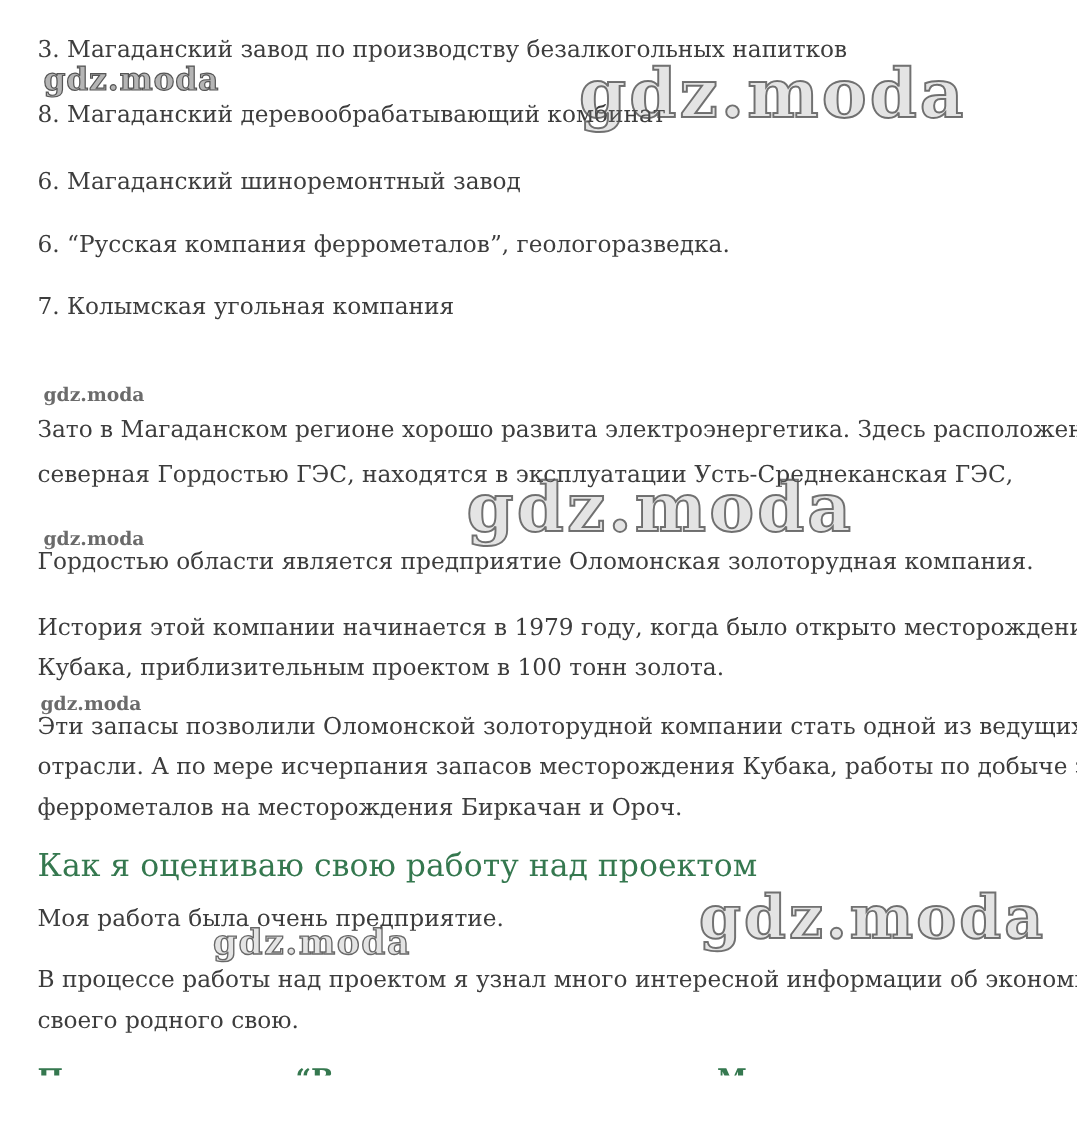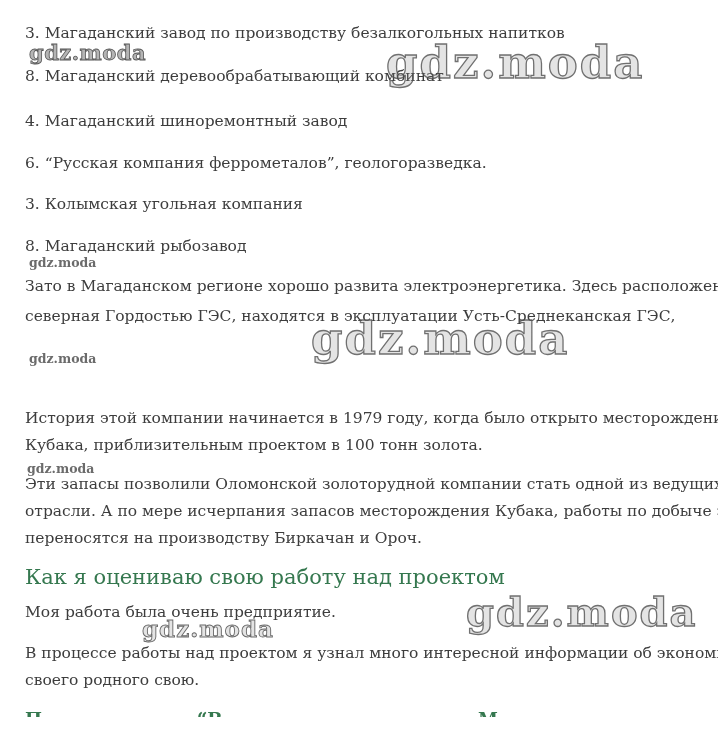--- a/index.html
+++ b/index.html
@@ -77,35 +77,35 @@
   .frag-2 { left: 172px; }
   .frag-3 { left: 453px; }
 </style>
 </head>
 <body>
 
 <div class="page">
 
   <div class="line" style="top:23px">3. Магаданский завод по производству безалкогольных напитков</div>
   <div class="line" style="top:66px">8. Магаданский деревообрабатывающий комбинат</div>
-  <div class="line" style="top:111px">4. Магаданский шиноремонтный завод</div>
+  <div class="line" style="top:111px">6. Магаданский шиноремонтный завод</div>
   <div class="line" style="top:153px">6. “Русская компания феррометалов”, геологоразведка.</div>
-  <div class="line" style="top:194px">3. Колымская угольная компания</div>
-  <div class="line" style="top:236px">8. Магаданский рыбозавод</div>
+  <div class="line" style="top:194px">7. Колымская угольная компания</div>
 
   <div class="line" style="top:276px">Зато в Магаданском регионе хорошо развита электроэнергетика. Здесь расположена самая</div>
   <div class="line" style="top:306px">северная Гордостью ГЭС, находятся в эксплуатации Усть-Среднеканская ГЭС,</div>
 
+  <div class="line" style="top:364px">Гордостью области является предприятие Оломонская золоторудная компания.</div>
 
   <div class="line" style="top:408px">История этой компании начинается в 1979 году, когда было открыто месторождение</div>
   <div class="line" style="top:435px">Кубака, приблизительным проектом в 100 тонн золота.</div>
 
   <div class="line" style="top:474px">Эти запасы позволили Оломонской золоторудной компании стать одной из ведущих в</div>
   <div class="line" style="top:501px">отрасли. А по мере исчерпания запасов месторождения Кубака, работы по добыче золота</div>
-  <div class="line" style="top:528px">переносятся на производству Биркачан и Ороч.</div>
+  <div class="line" style="top:528px">феррометалов на месторождения Биркачан и Ороч.</div>
 
   <div class="section-heading" style="top:564px">Как я оцениваю свою работу над проектом</div>
 
   <div class="line" style="top:602px">Моя работа была очень предприятие.</div>
 
   <div class="line" style="top:643px">В процессе работы над проектом я узнал много интересной информации об экономике</div>
   <div class="line" style="top:670px">своего родного свою.</div>
 
   <div class="wm wm-medsm" style="left:29px;  top:42px">gdz.moda</div>
   <div class="wm wm-big" style="left:386px; top:40px">gdz.moda</div>

